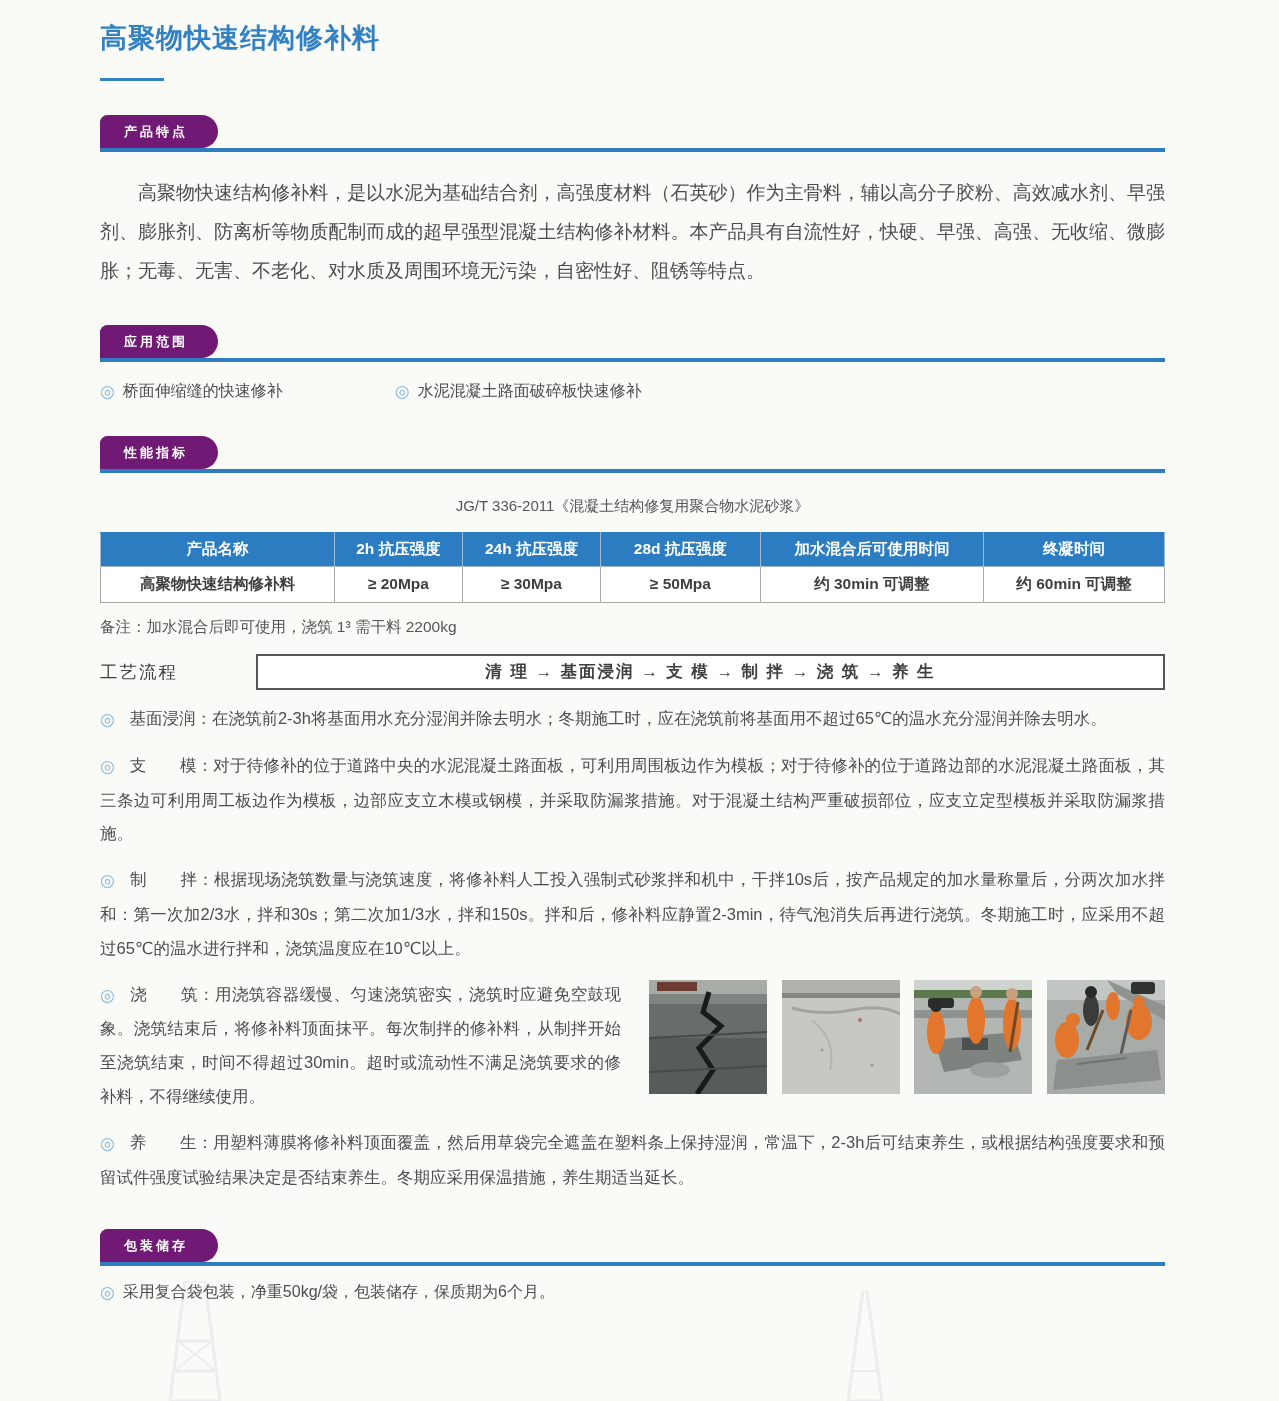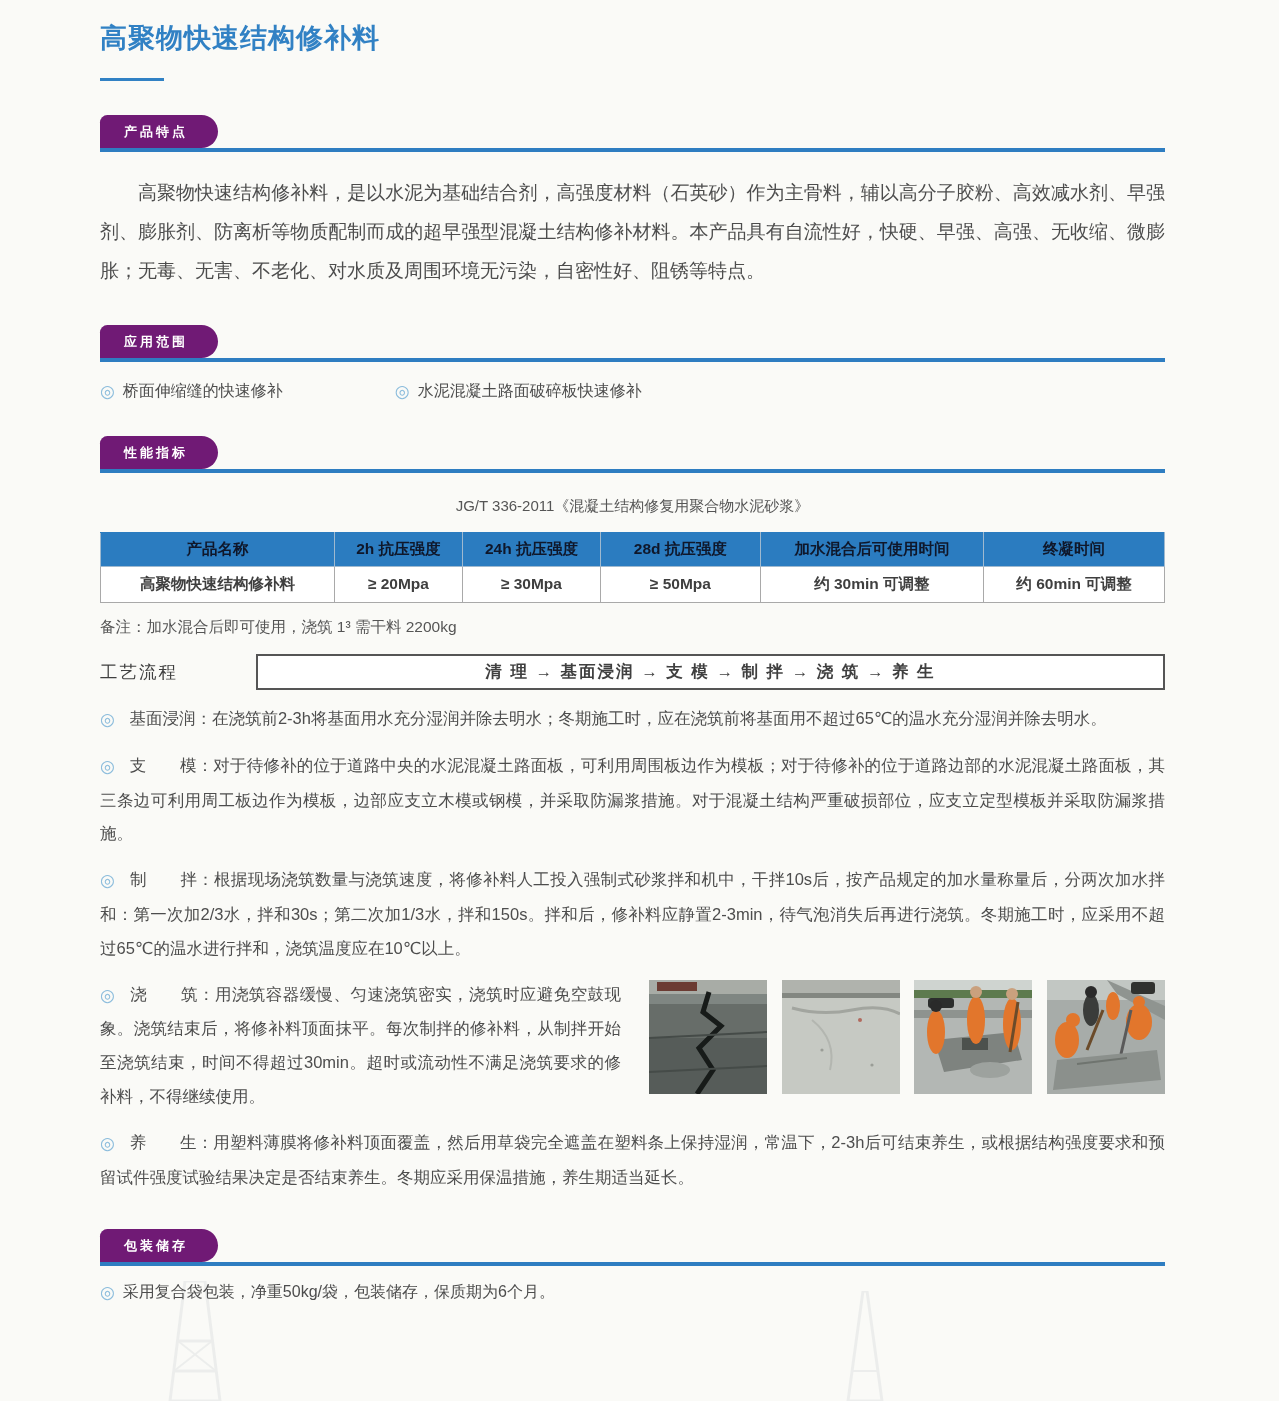--- a/index.html
+++ b/index.html
@@ -35,21 +35,21 @@
 
   .bullet-row { display:flex; margin-top:18px; }
   .bullet-item { display:flex; align-items:baseline; font-size:16px; color:#4d4d4d; }
   .bullet-item + .bullet-item { margin-left:112px; }
   .ring { color:#8bbcdc; font-size:17px; margin-right:8px; position:relative; top:1px; }
 
   
   .standard-line { text-align:center; font-size:15px; color:#555; margin-top:24px; }
   table.perf { width:100%; border-collapse:collapse; margin-top:16px; font-size:15.5px; }
   table.perf th {
-    background:#2b7cc0; color:#0f172a; font-weight:bold;
+    background:#2b7cc0; color:#ffffff; font-weight:bold;
     padding:6px 4px; border:1px solid #9fb9cf; border-top:1px solid #2b7cc0;
   }
   table.perf td {
     background:#fff; color:#3f3f3f; font-weight:bold;
     padding:7px 4px; text-align:center; border:1px solid #a9a9a9;
   }
   .col-name{width:22%}.col-2h{width:12%}.col-24h{width:13%}.col-28d{width:15%}.col-mix{width:21%}.col-final{width:17%}
   .note-line { margin-top:14px; font-size:15.5px; color:#555; }
 
   

